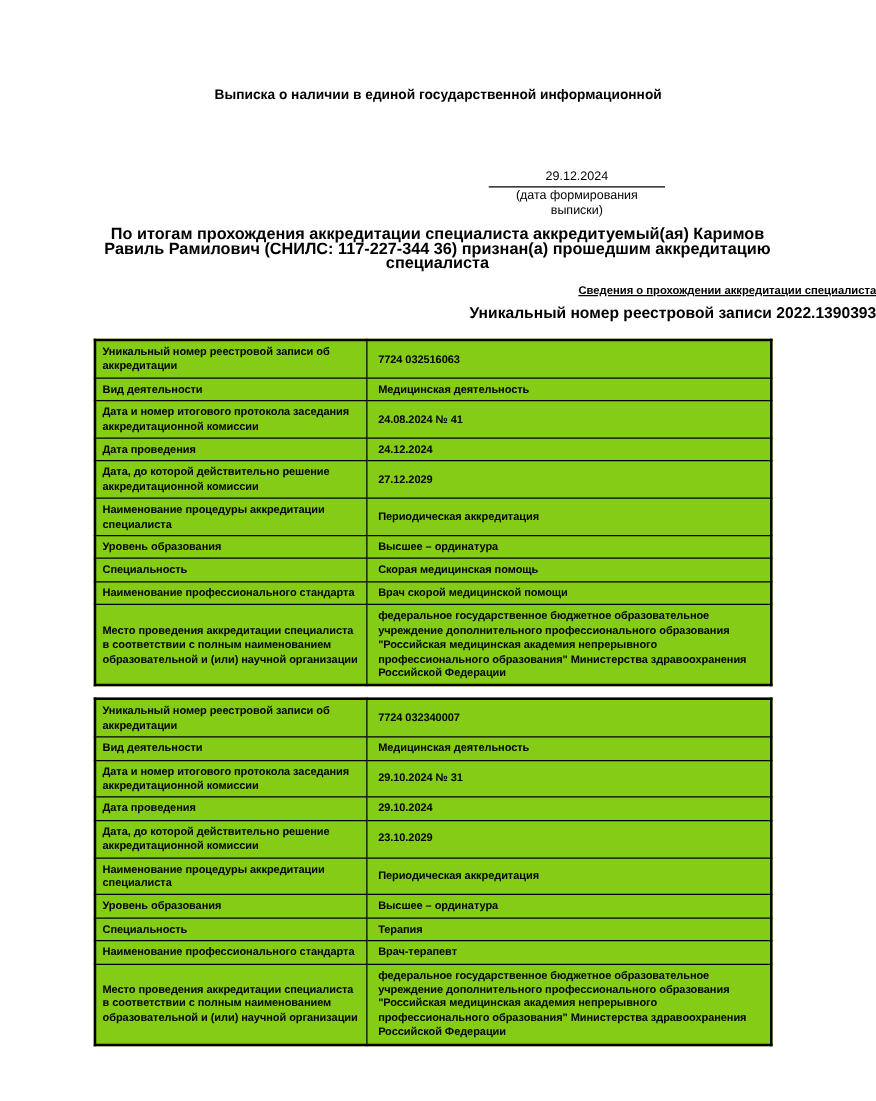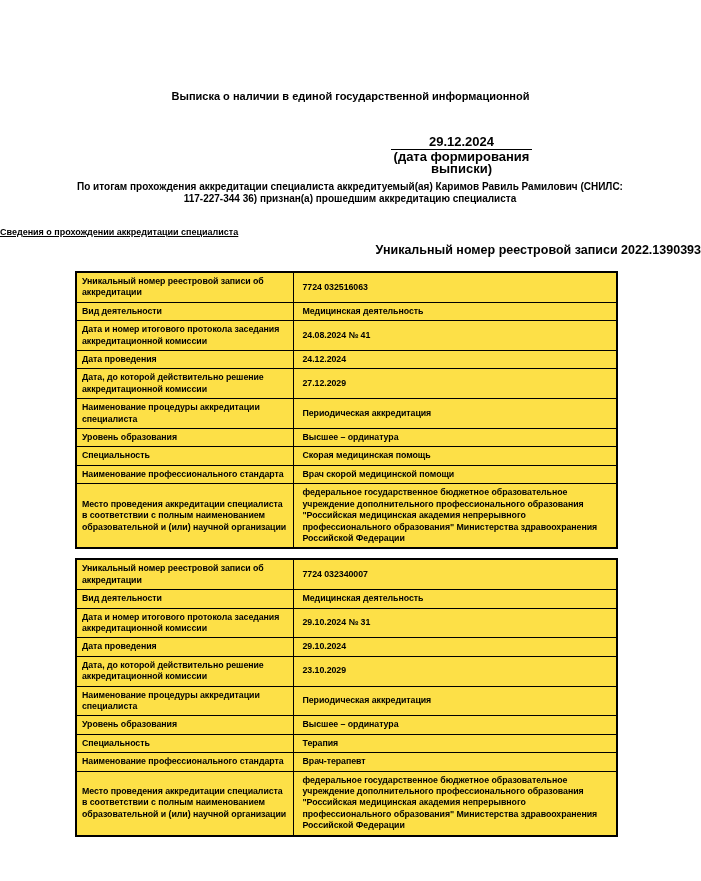--- a/index.html
+++ b/index.html
@@ -16,54 +16,53 @@
   }
   .doc-title {
     position: absolute;
     top: 68px;
     left: 0;
     width: 100%;
     text-align: center;
     font-size: 11px;
     font-weight: bold;
     line-height: 16px;
-    margin-top: 20px;
   }
   .date-block {
     position: absolute;
     top: 136px;
     left: 391px;
     width: 141px;
     text-align: center;
-    font-size: 13px;
-    font-weight: bold;
+    font-size: 10px;
+    font-weight: normal;
     line-height: 12px;
   }
   .date-value {
     display: block;
     border-bottom: 1px solid #000;
     padding-bottom: 1px;
   }
   .date-caption { display: block; padding-top: 1px; }
   .intro {
     position: absolute;
     top: 181px;
     left: 76px;
     width: 548px;
     text-align: center;
-    font-size: 10px;
+    font-size: 13px;
     font-weight: bold;
     line-height: 11.5px;
   }
   .section-heading {
     position: absolute;
     top: 227px;
     left: 0;
     width: 100%;
-    text-align: left;
+    text-align: right;
     font-size: 9px;
     font-weight: bold;
     text-decoration: underline;
   }
   .registry-heading {
     position: absolute;
     top: 243px;
     left: 0;
     width: 100%;
     text-align: right;
@@ -75,21 +74,21 @@
     top: 271px;
     left: 75px;
     width: 543px;
   }
   table.acc-table {
     width: 543px;
     border-collapse: collapse;
     table-layout: fixed;
     border: 2px solid #000;
     margin-bottom: 9px;
-    background: #fde047;
+    background: #84cc16;
   }
   table.acc-table td {
     border: 1.5px solid #000;
     font-size: 8.8px;
     font-weight: bold;
     line-height: 11.4px;
     vertical-align: middle;
     letter-spacing: -0.05px;
   }
   td.label { width: 217px; padding: 3px 6px 3px 5px; }

